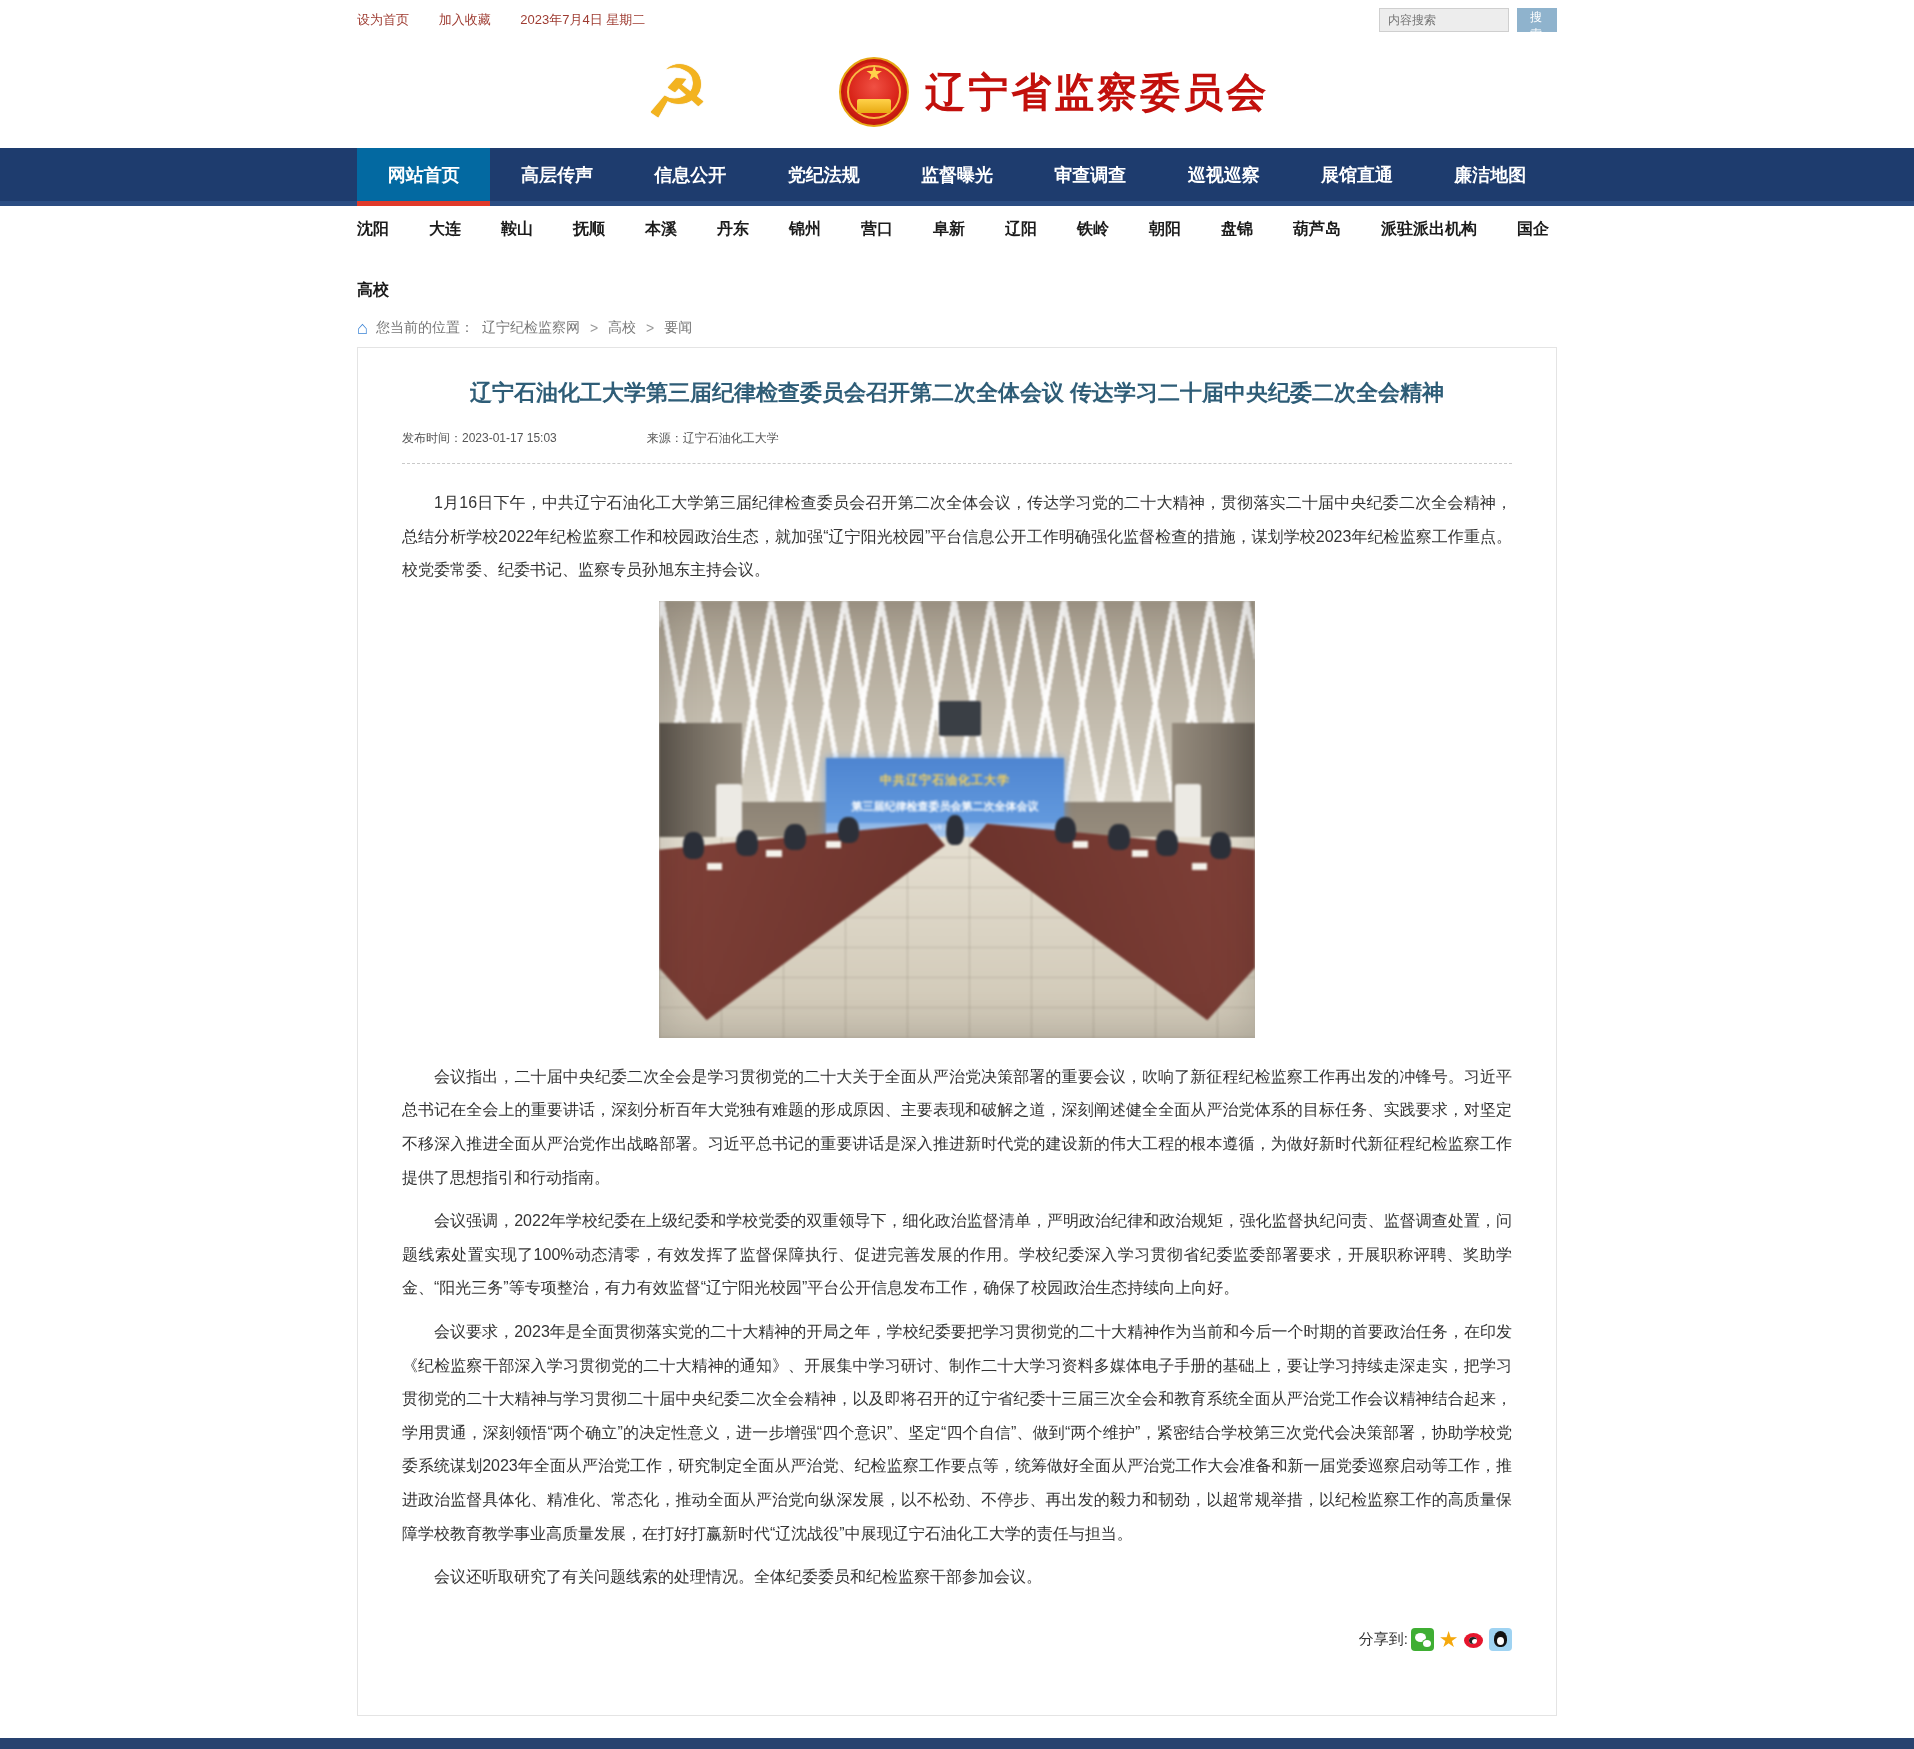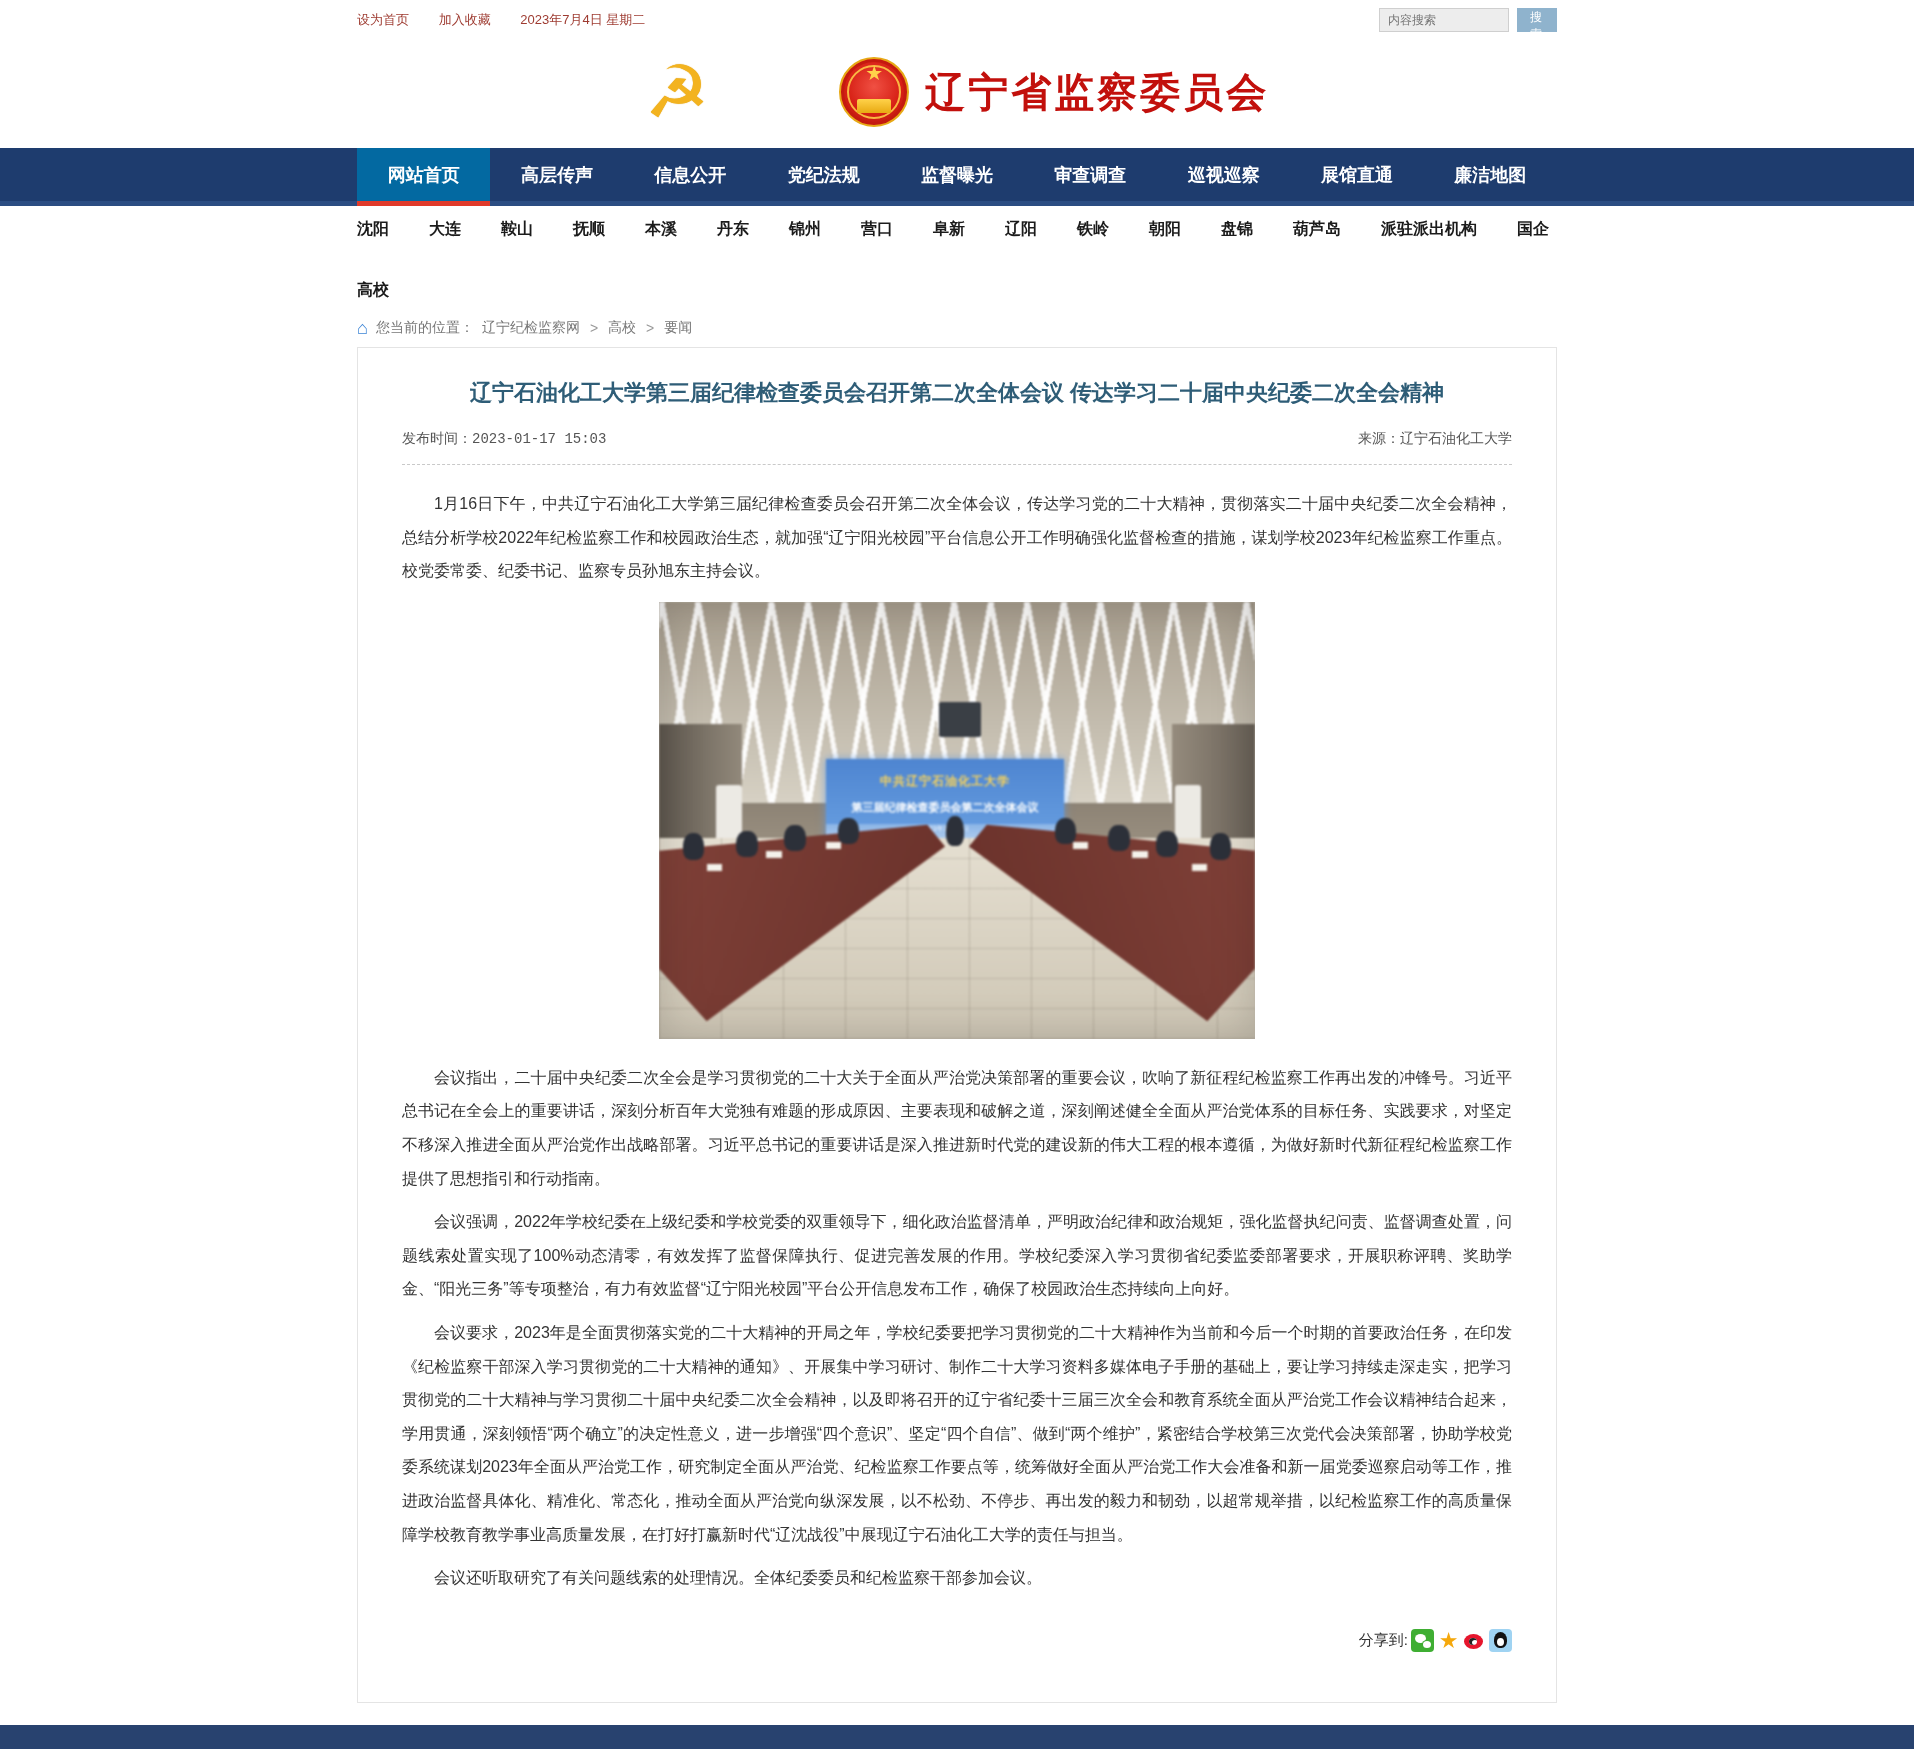--- a/index.html
+++ b/index.html
@@ -39,23 +39,23 @@
   .subnav-inner { display:flex; flex-wrap:wrap; gap:40px; font-size:16px; font-weight:bold; color:#1b1b1b; }
   .subnav-inner a { color:#1b1b1b; text-decoration:none; cursor:pointer; }
 
   
   .breadcrumb { padding:8px 0 10px; font-size:14px; color:#777; display:flex; align-items:center; gap:8px; }
   .home-icon { color:#3f86d6; font-size:18px; line-height:14px; }
   .breadcrumb a { color:#777; text-decoration:none; cursor:pointer; }
   .crumb-sep { color:#999; margin:0 2px; }
 
   
-  .article-box { border:1px solid #e4e4e4; padding:26px 44px 50px; margin-bottom:22px; }
+  .article-box { border:1px solid #e4e4e4; padding:26px 44px 64px; margin-bottom:22px; }
   .article-title { text-align:center; font-size:22px; font-weight:bold; color:#2e5d77; margin:4px 0 22px; }
-  .article-meta { display:flex; justify-content:space-between; gap:90px; font-size:14px; color:#555; padding-bottom:16px; border-bottom:1px dashed #c9c9c9;font-family:Liberation Mono, monospace; }
+  .article-meta { display:flex; justify-content:flex-start; gap:90px; font-size:12px; color:#555; padding-bottom:16px; border-bottom:1px dashed #c9c9c9; }
   .article-body { padding-top:22px; font-size:16px; line-height:2.1; text-align:justify; color:#333; }
   .article-body p { margin:0 0 10px; text-indent:2em; }
 
   
   .photo { width:596px; height:437px; margin:14px auto 22px; position:relative; overflow:hidden; background:#c9c2b4; }
   .photo-inner { position:absolute; inset:0; filter:blur(1.2px) saturate(.92); }
   .ceiling { position:absolute; top:0; left:0; right:0; height:47%;
     background:
       repeating-linear-gradient(100deg, rgba(255,255,255,.95) 0 5px, rgba(255,255,255,0) 5px 36px),
       repeating-linear-gradient(80deg, rgba(255,255,255,.9) 0 5px, rgba(255,255,255,0) 5px 36px),

